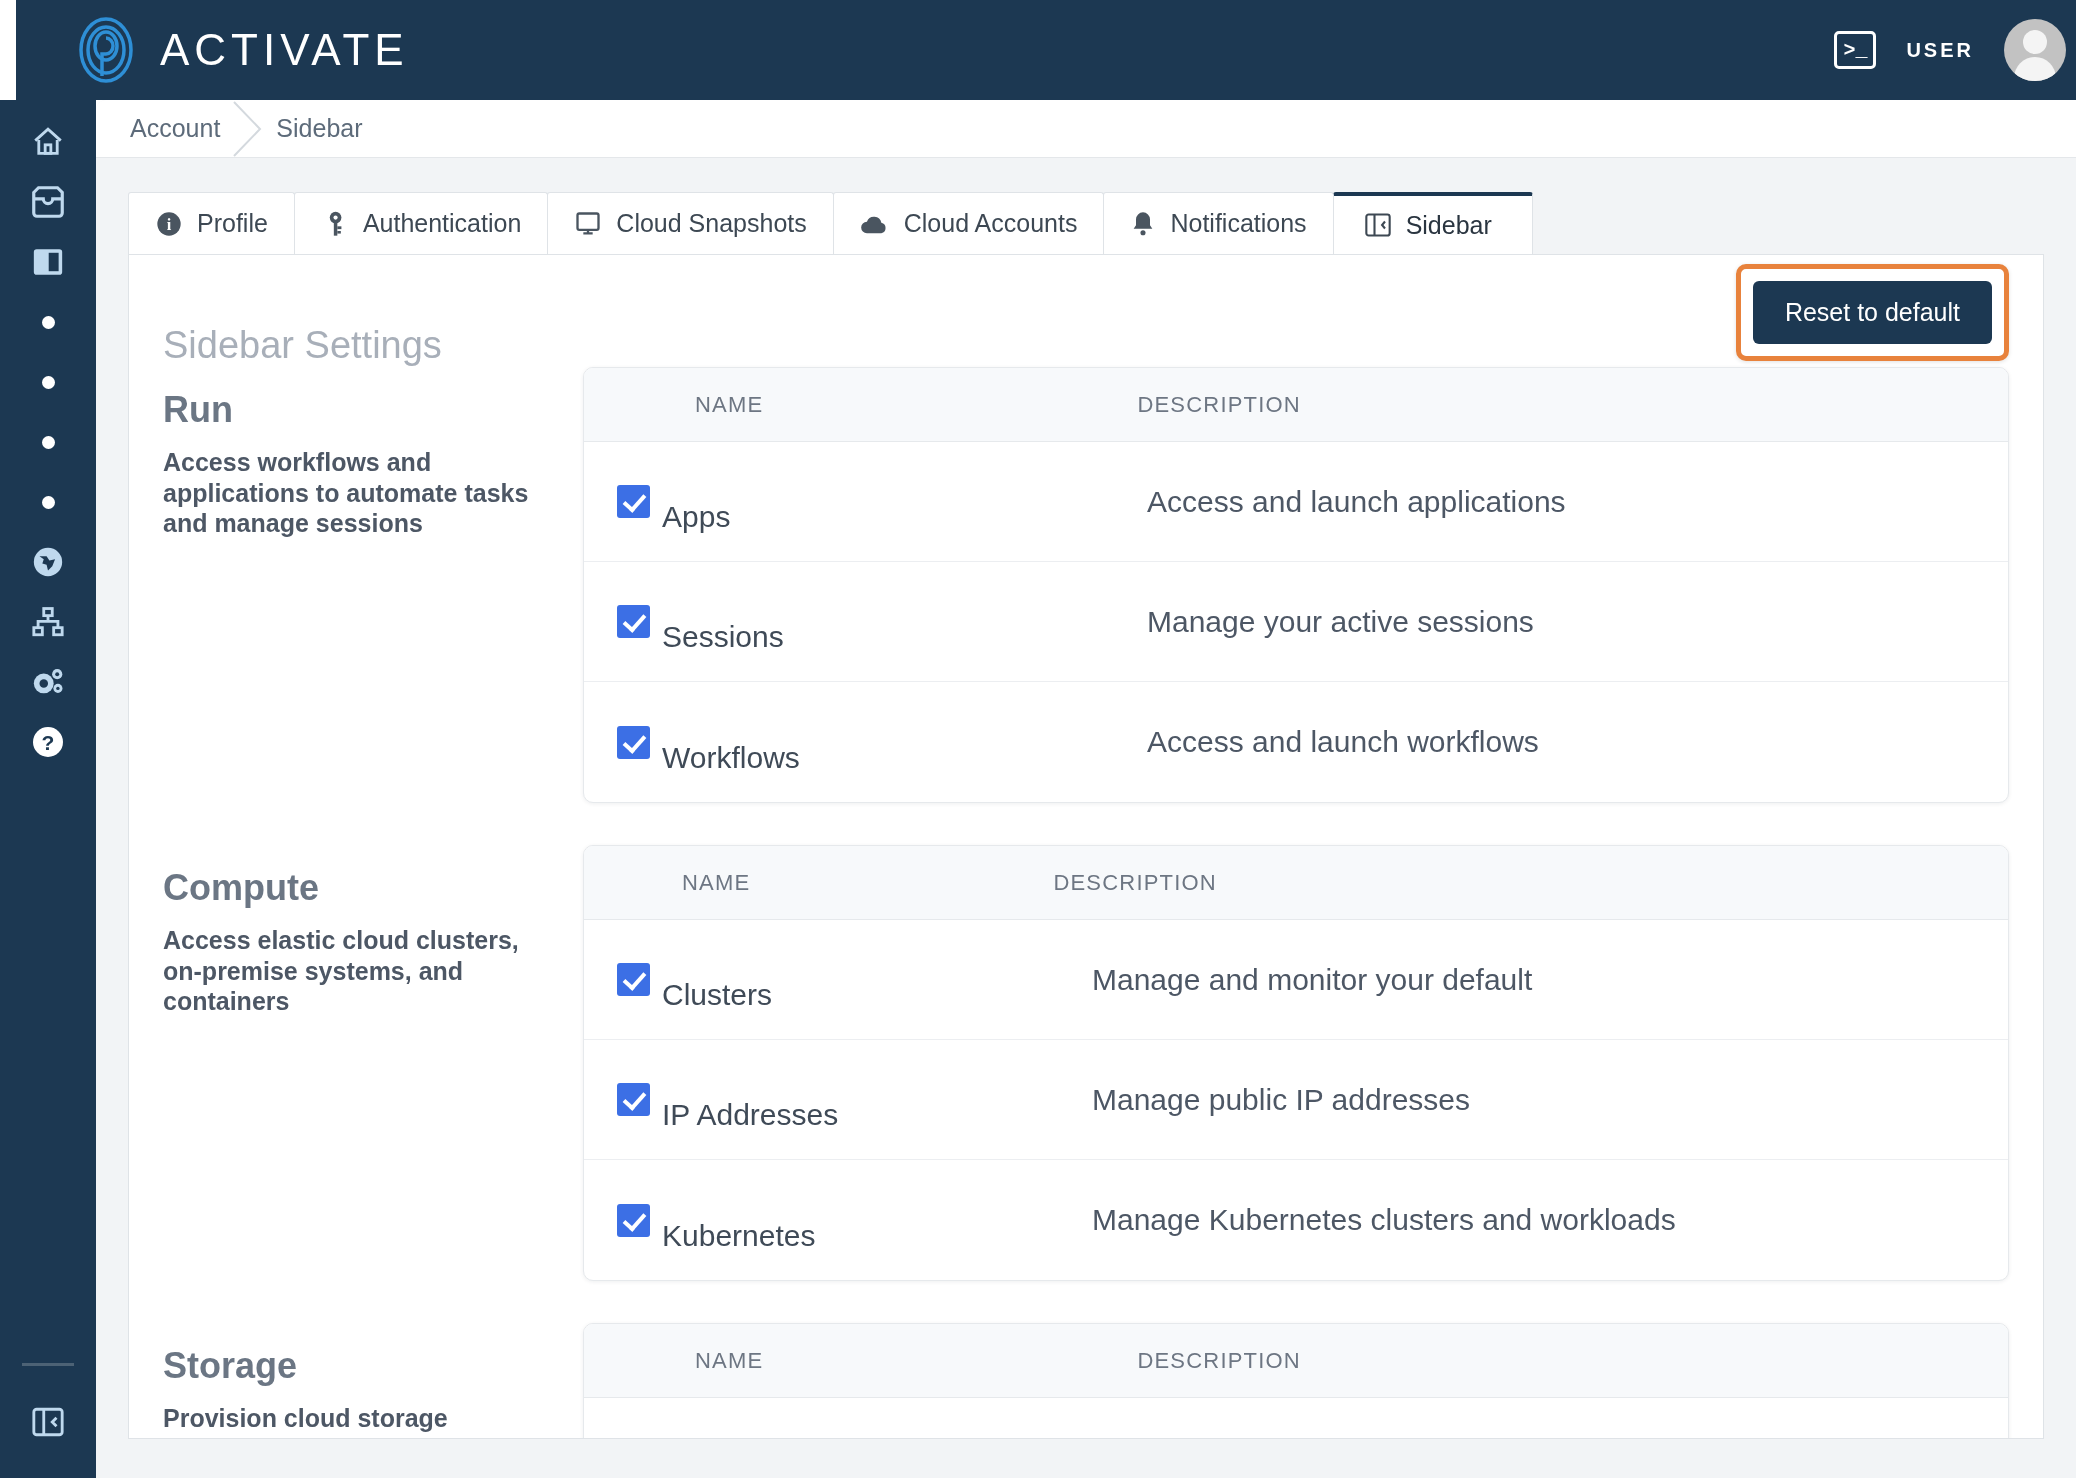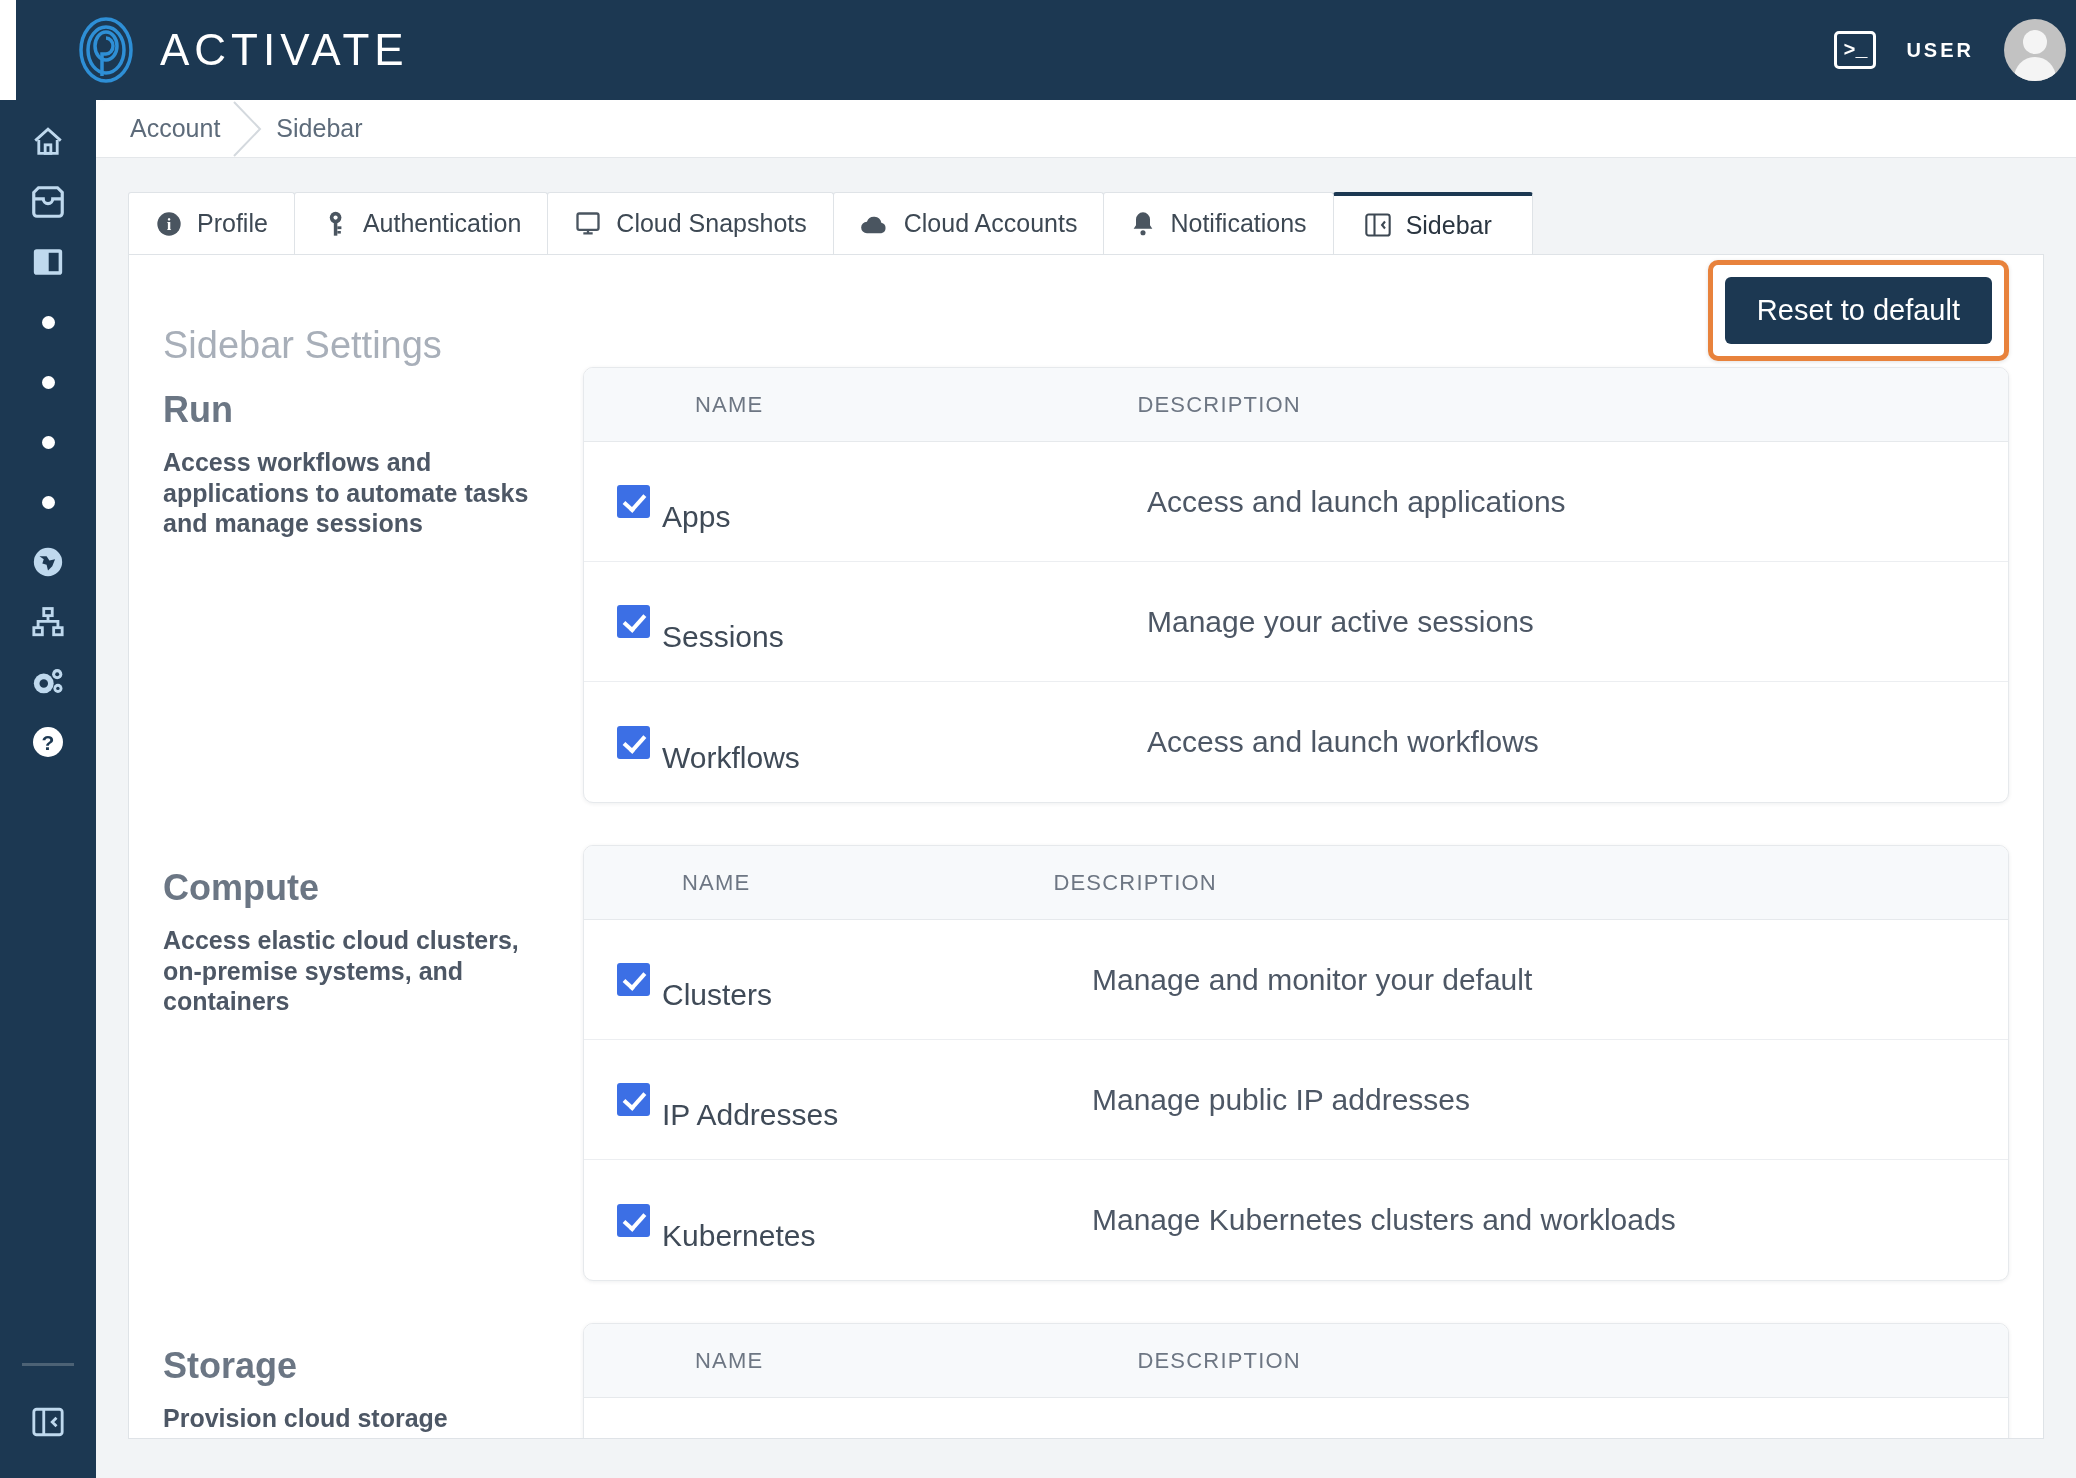--- a/index.html
+++ b/index.html
@@ -147,21 +147,21 @@
     border: 5px solid #e8823c;
     border-radius: 10px;
     padding: 12px;
     background: #ffffff;
     position: relative; top: -6px;
     box-shadow: 0 1px 4px rgba(0,0,0,0.12);
   }
   .reset-btn {
     background: #1c3852; color: #ffffff;
     border: none; border-radius: 6px;
-    font-size: 29px; font-family: "Liberation Sans", sans-serif;
+    font-size: 25px; font-family: "Liberation Sans", sans-serif;
     padding: 17px 32px; cursor: pointer;
   }
 
   
   .sections { padding: 0 0 0 0; }
   .section {
     display: flex; padding: 0 0 0 34px; margin-bottom: 42px;
   }
   .sec-left { width: 420px; padding-right: 30px; padding-top: 22px; }
   .sec-title {

